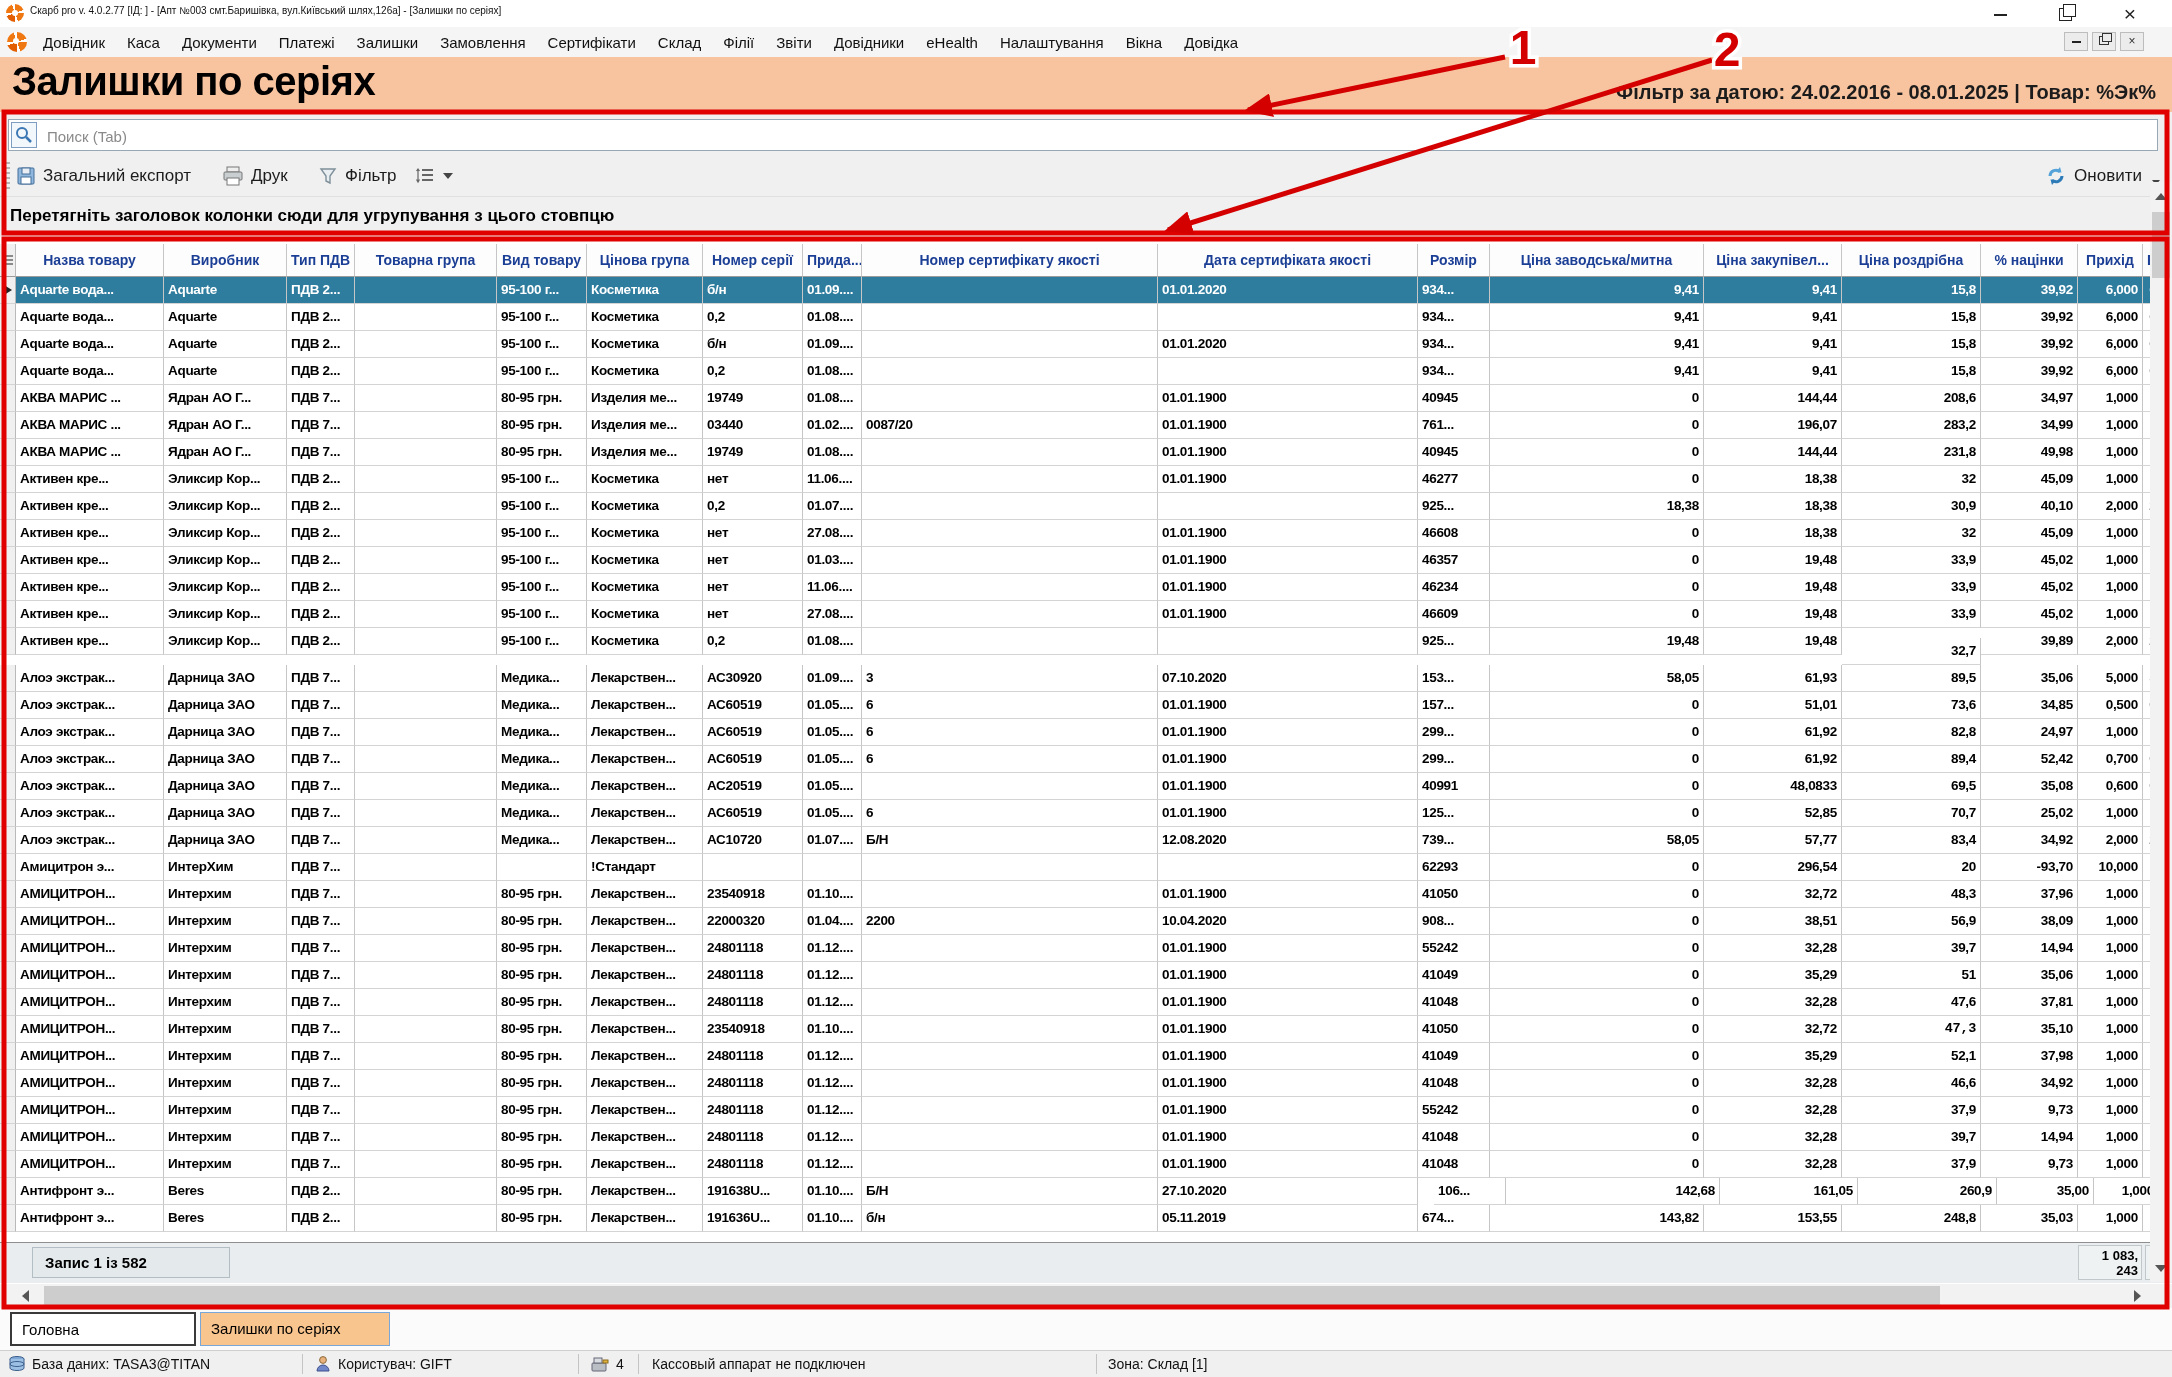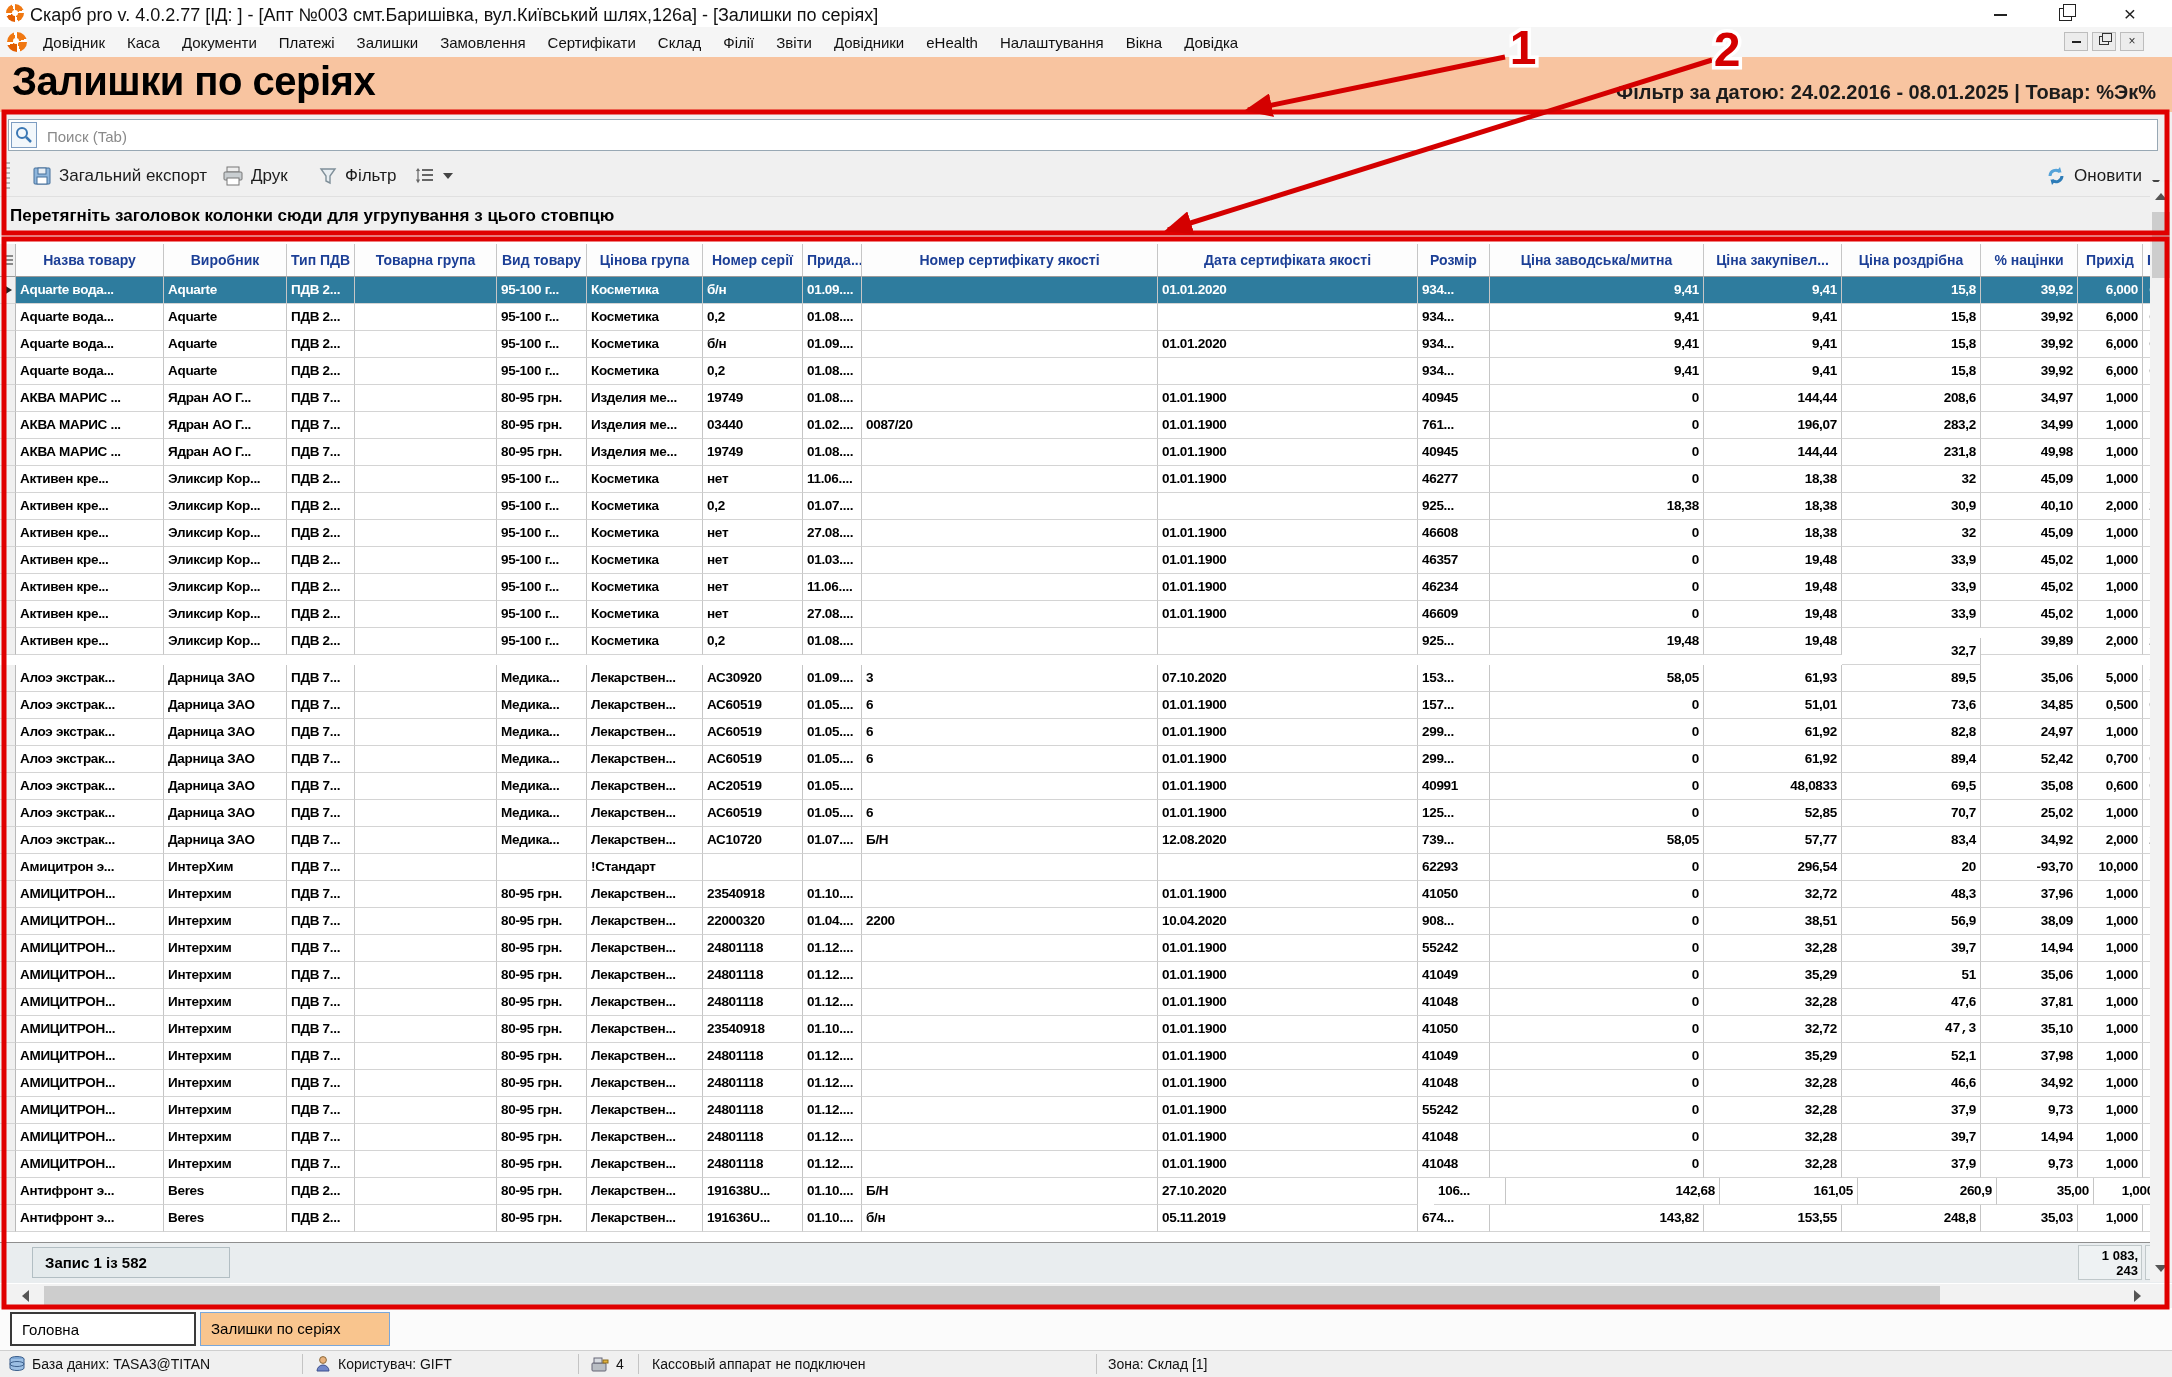--- a/index.html
+++ b/index.html
@@ -3,21 +3,21 @@
 <meta charset="utf-8">
 <style>
   html,body{margin:0;padding:0;}
   body{
     width:2172px;height:1377px;position:relative;overflow:hidden;
     font-family:"Liberation Sans","DejaVu Sans",sans-serif;
     background:#ffffff;color:#000;
   }
   
   .titlebar{position:absolute;left:0;top:0;width:2172px;height:27px;background:#ffffff;border-bottom:1px solid #e4e4e4;}
-  .titlebar .apptitle{position:absolute;left:30px;top:5px;font-size:18px;color:#111;white-space:nowrap;}
+  .titlebar .apptitle{position:absolute;left:30px;top:5px;font-size:10px;color:#111;white-space:nowrap;}
   .appicon{position:absolute;width:18px;height:18px;border-radius:50%;
     background:conic-gradient(#f07812 0 70deg,#fff 70deg 90deg,#f07812 90deg 160deg,#fff 160deg 180deg,#e35e00 180deg 250deg,#fff 250deg 270deg,#f07812 270deg 340deg,#fff 340deg 360deg);
     box-shadow:inset 0 0 0 2px #fff inset;}
   .appicon:after{content:"";position:absolute;left:6px;top:6px;width:6px;height:6px;border-radius:50%;background:#fff;}
   .winbtn{position:absolute;top:2px;width:44px;height:23px;text-align:center;line-height:23px;font-size:17px;color:#222;}
   .minglyph{display:inline-block;width:13px;height:2px;background:#222;vertical-align:middle;}
   .maxglyph{display:inline-block;width:11px;height:11px;border:1.5px solid #222;position:relative;vertical-align:middle;}
   .maxglyph:before{content:"";position:absolute;left:3px;top:-5px;width:11px;height:11px;border:1.5px solid #222;background:#fff;}
   
   .menubar{position:absolute;left:0;top:27px;width:2172px;height:30px;background:#f5f5f5;border-bottom:1px solid #dcdcdc;}
@@ -132,21 +132,21 @@
           <circle cx="10" cy="10" r="5" fill="none" stroke="#3a77b4" stroke-width="2"></circle>
           <line x1="14" y1="14" x2="19" y2="19" stroke="#3a77b4" stroke-width="2.5"></line>
         </svg>
     </span>
     <input type="text" placeholder="Поиск (Tab)" style="">
   </div>
 </div>
 
 <div class="toolbar">
   <span class="grip"></span>
-  <span class="tbtn" style="left:32px;">
+  <span class="tbtn" style="left:16px;">
     <svg width="20" height="20" viewBox="0 0 20 20">
         <rect x="2" y="2" width="16" height="16" rx="1" fill="#8fb6dc" stroke="#456f9a"></rect>
         <rect x="6" y="2" width="8" height="6" fill="#e8eef4" stroke="#456f9a"></rect>
         <rect x="5" y="11" width="10" height="7" fill="#fff" stroke="#456f9a"></rect>
       </svg>
     <span>Загальний експорт</span>
   </span>
   <span class="tbtn" style="left:222px;">
     <svg width="22" height="20" viewBox="0 0 22 20">
         <rect x="5" y="1" width="12" height="5" fill="#eee" stroke="#777"></rect>

